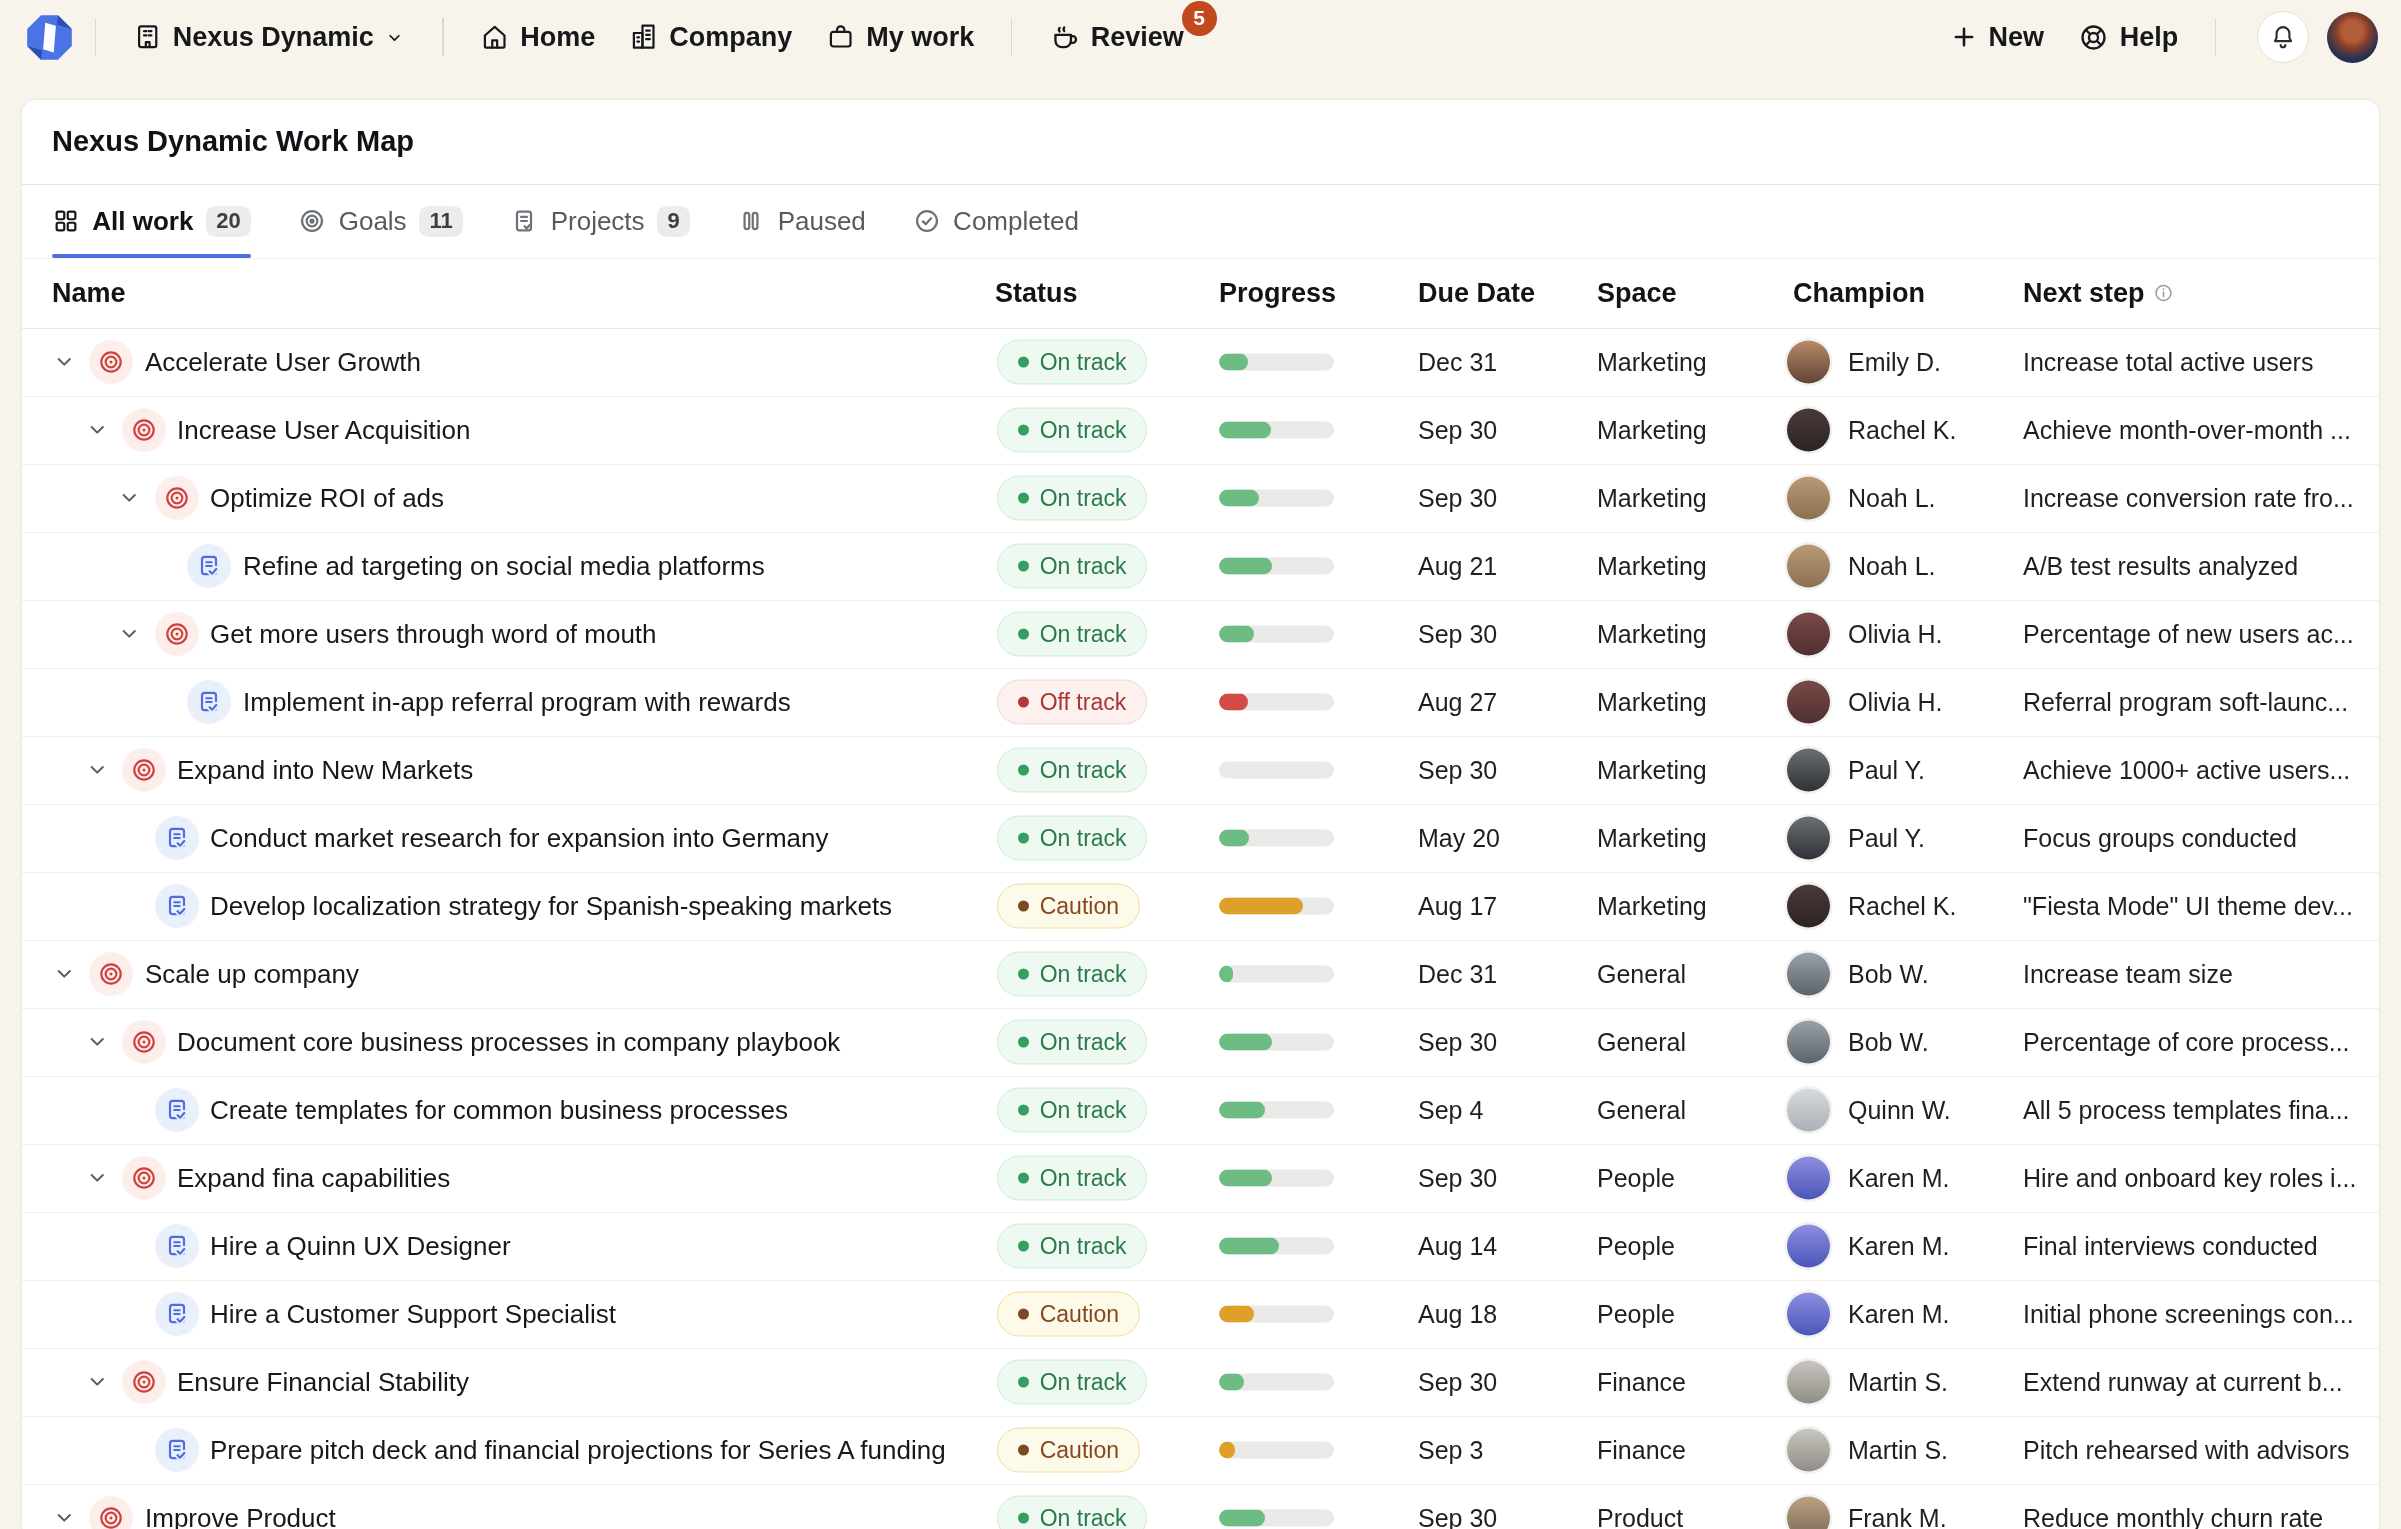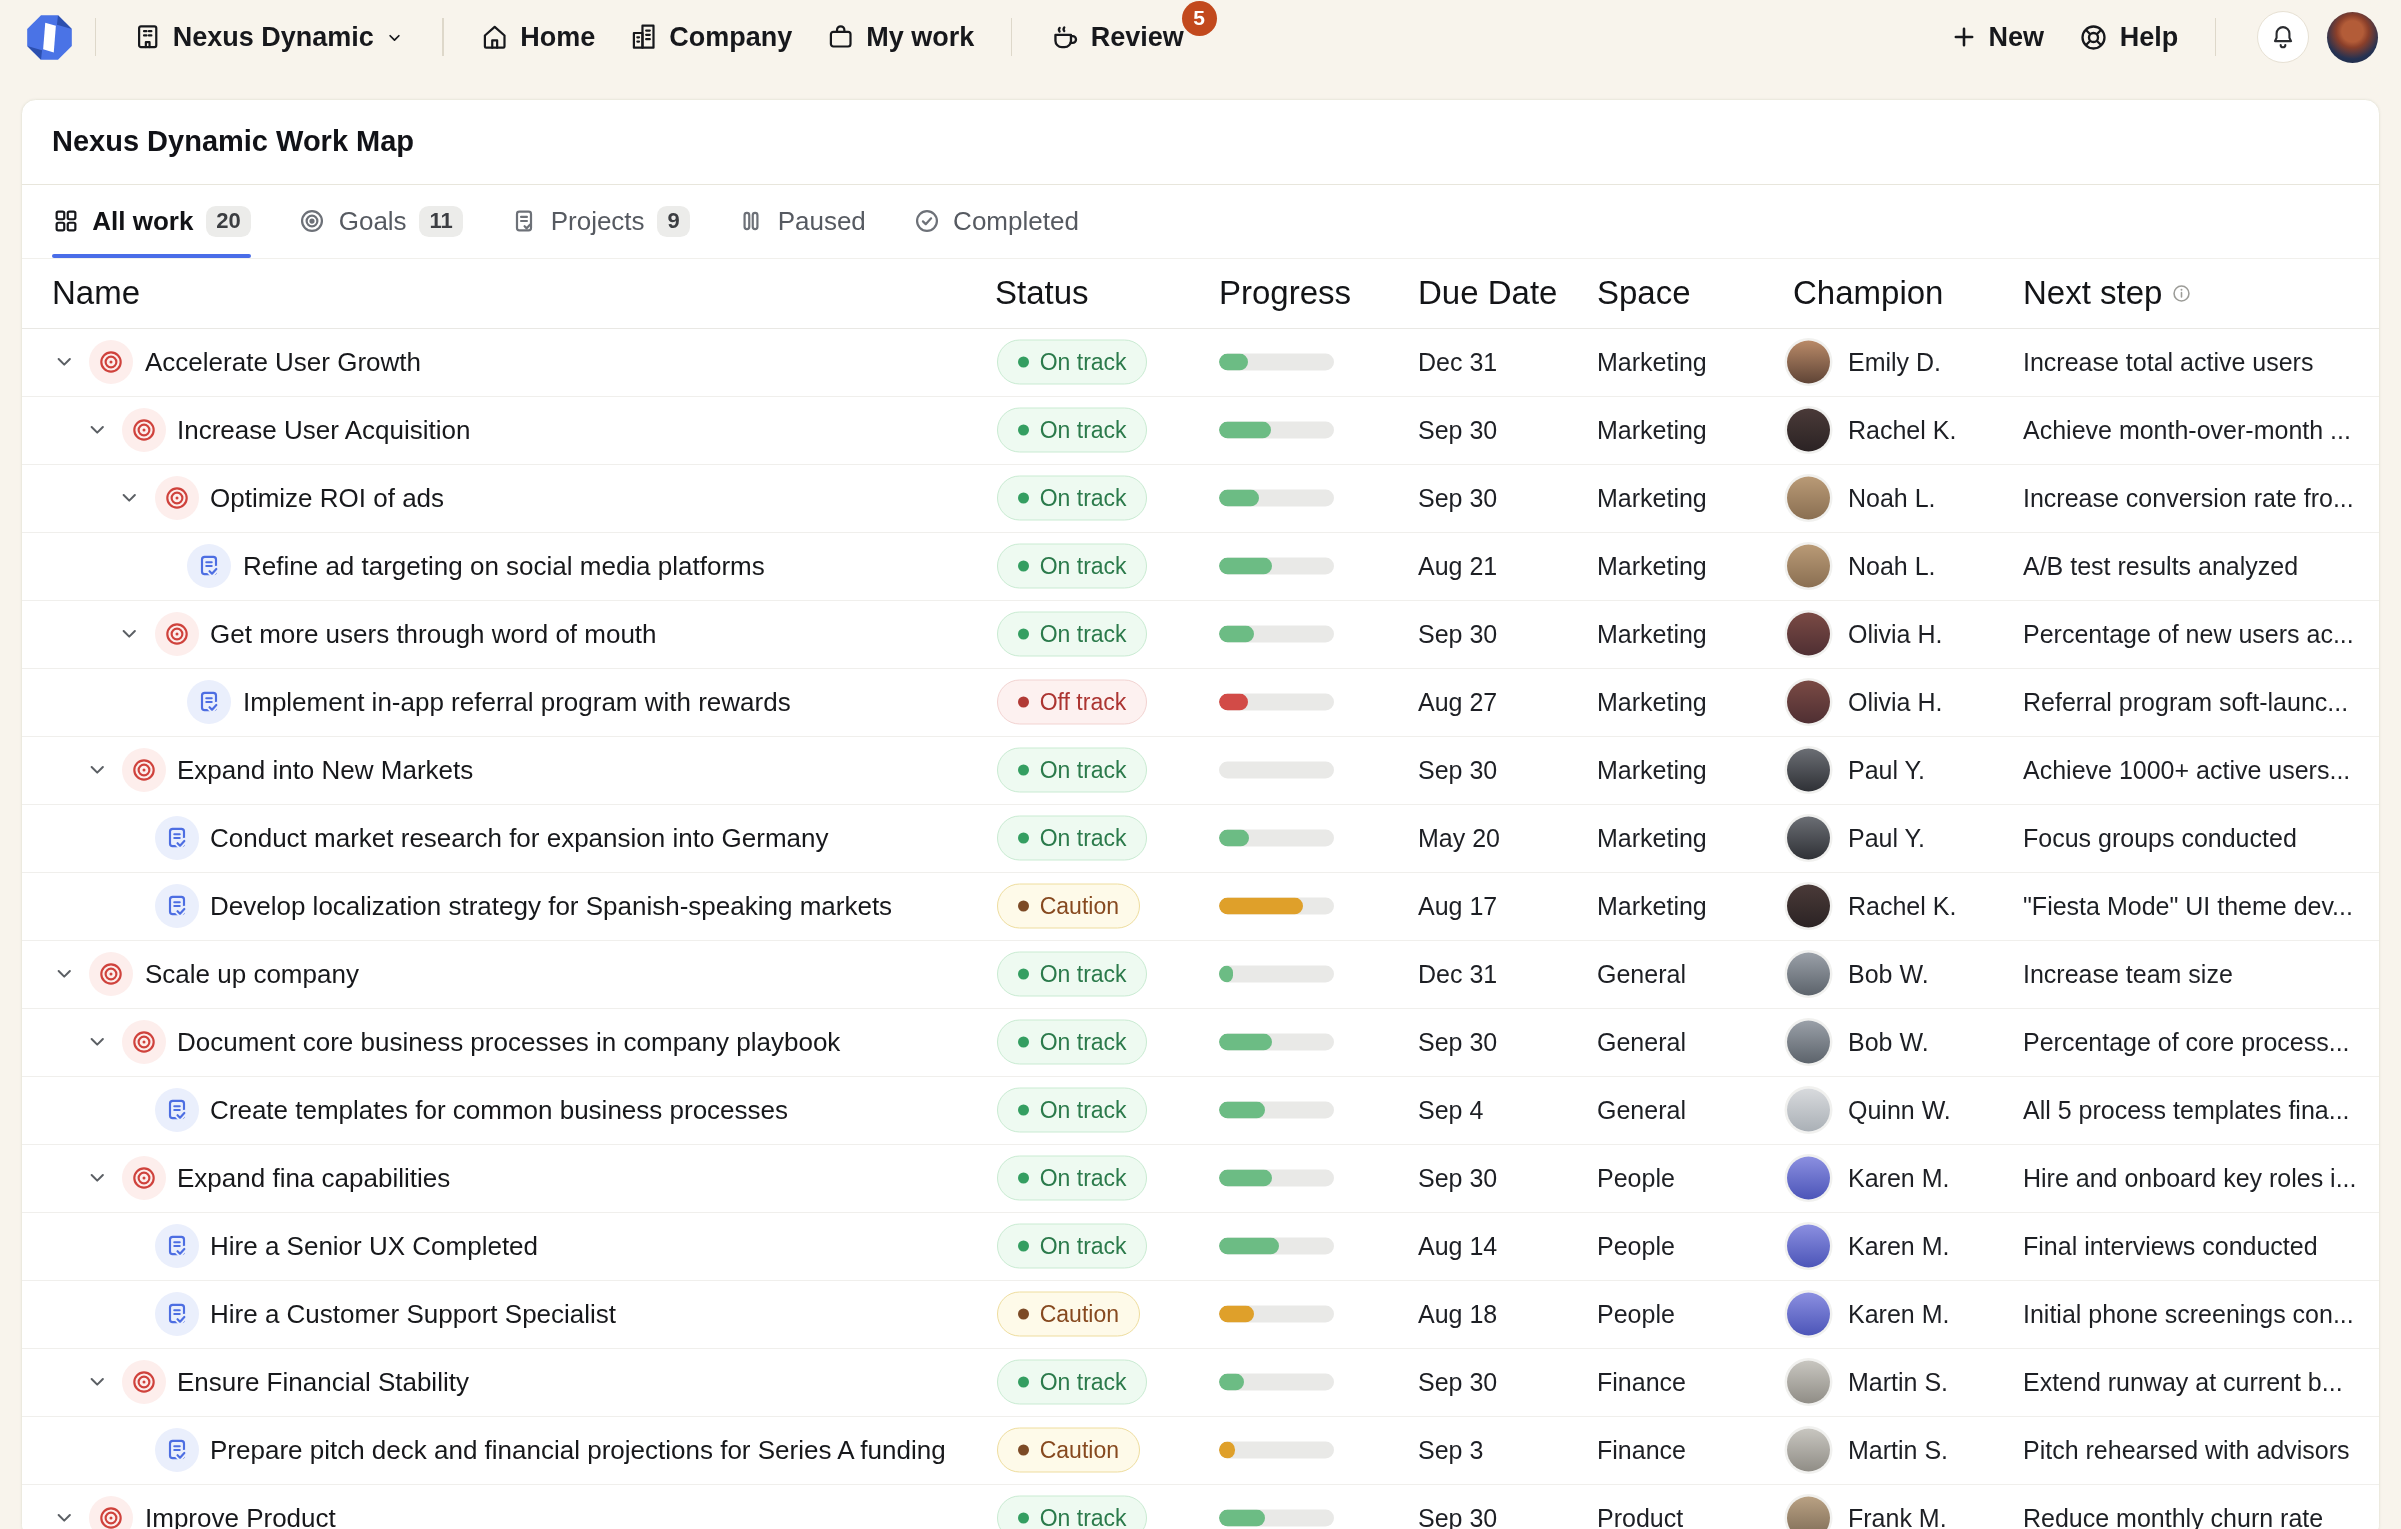--- a/index.html
+++ b/index.html
@@ -37,21 +37,21 @@
     color:#565a61; position:relative; cursor:pointer; white-space:nowrap; }
   .tab svg { display:block; }
   .tab.active { color:#121316; font-weight:700; }
   .tab.active::after { content:""; position:absolute; left:0; right:0; bottom:-0.8px; height:4.1px;
     border-radius:2.5px; background:#4a6de8; }
   .count { background:#ececea; border-radius:9.8px; padding:2.5px 10.6px; font-size:22px;
     font-weight:600; color:#3c3e42; }
 
   
   .thead { height:70px; position:relative; border-bottom:0.8px solid #e9e8e4; }
-  .th { position:absolute; top:50%; transform:translateY(-50%); font-size:33px; font-weight:400;
+  .th { position:absolute; top:50%; transform:translateY(-50%); font-size:27px; font-weight:700;
     color:#131417; white-space:nowrap; display:flex; align-items:center; gap:8.2px; }
 
   .row { position:relative; height:68px; border-bottom:0.8px solid #f0efec; background:#fff;padding-left:23px; }
   .chevron { position:absolute; top:50%; transform:translateY(-50%); width:29.4px; height:29.4px;
     display:flex; align-items:center; justify-content:center; cursor:pointer; }
   .chip { position:absolute; top:50%; transform:translateY(-50%); width:44px; height:44px;
     border-radius:50%; display:flex; align-items:center; justify-content:center; }
   .chip.goal { background:#fdeeec; }
   .chip.project { background:#eaeffc; }
   .row-name { position:absolute; top:50%; transform:translateY(-50%); font-size:26px;
@@ -528,21 +528,21 @@
       </div>
       <div class="row">
         <span class="chip project" style="left:133px">
           <svg width="28" height="28" viewBox="0 0 26 26" fill="none" stroke="#4d6ee2" stroke-width="2" stroke-linecap="round" stroke-linejoin="round">
             <rect x="6.5" y="4.5" width="13" height="16" rx="2.5"></rect>
             <path d="M10.5 9.5h5M10.5 13h5"></path>
             <path d="M13.5 17.8l2.3 2.3 4-4.3" stroke="#eaeffc" stroke-width="5.5"></path>
             <path d="M13.5 17.8l2.3 2.3 4-4.3"></path>
           </svg>
         </span>
-        <span class="row-name" style="left:188px">Hire a Senior UX Completed</span>
+        <span class="row-name" style="left:188px">Hire a Quinn UX Designer</span>
         <span class="pill on-track"><span class="dot"></span>On track</span>
         <span class="progress">
           <span class="fill green" style="width:52%"></span>
         </span>
         <span class="cell due">Aug 14</span>
         <span class="cell space">People</span>
         <span class="avatar" style="background:linear-gradient(180deg,#8b8fe0,#4c55b8)"></span>
         <span class="cell champ">Karen M.</span>
         <span class="cell next">Final interviews conducted</span>
       </div>

